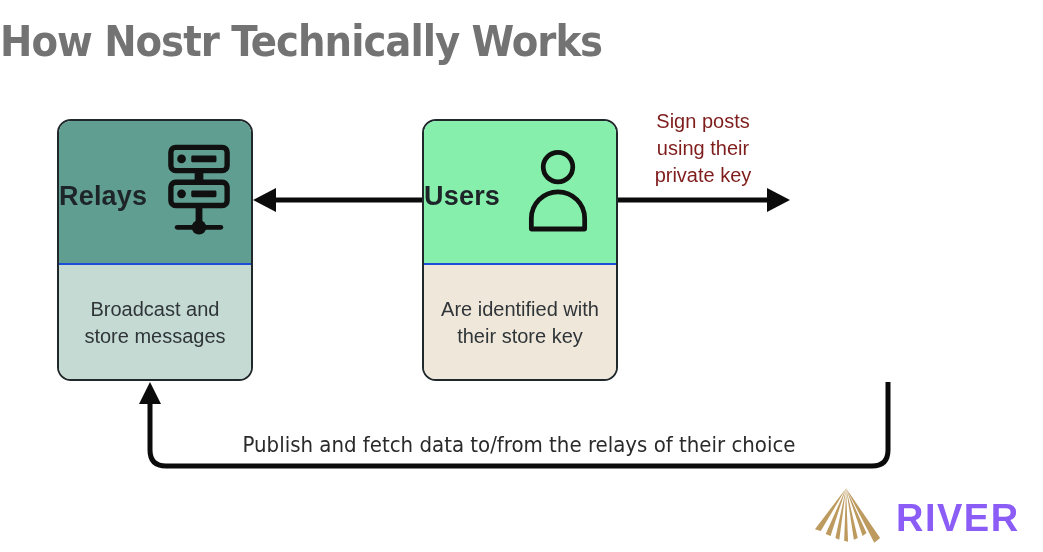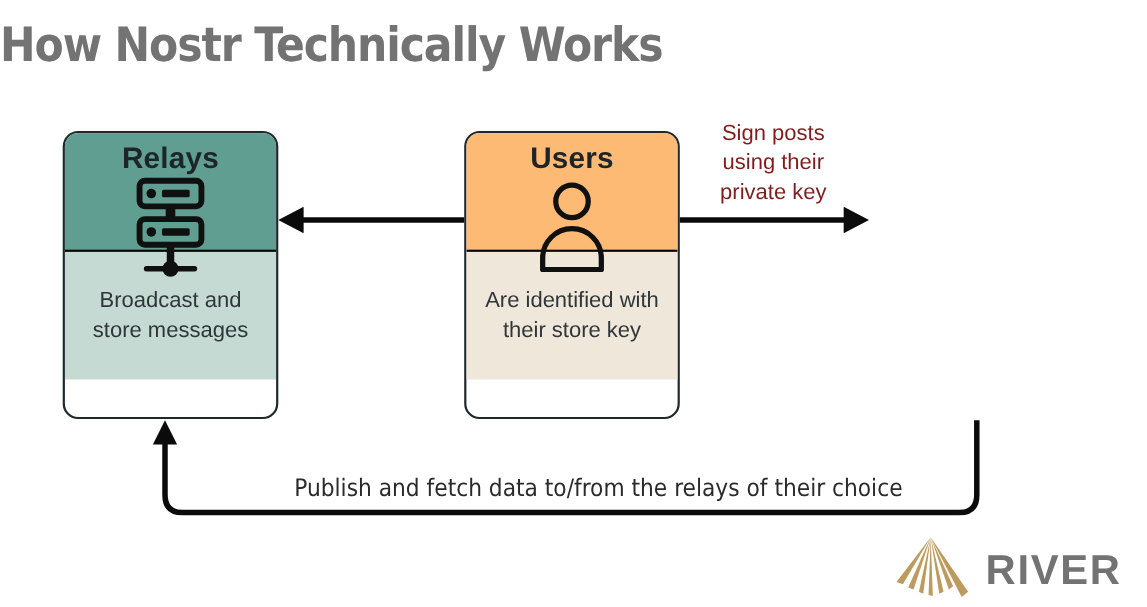--- a/index.html
+++ b/index.html
@@ -10,46 +10,46 @@
   .title{
     position:absolute;top:16px;left:0;width:100%;text-align:left;
     font-family:"DejaVu Sans",sans-serif;font-stretch:condensed;
     font-weight:bold;font-size:43px;color:#737373;letter-spacing:-1px;
   }
   .card{
     position:absolute;top:119px;width:196px;height:262px;
     border:2px solid #20282c;border-radius:14px;overflow:hidden;box-sizing:border-box;
   }
   .card-header{
-    height:108px;display:flex;flex-direction:column;align-items:center;
-    border-bottom:2px solid #000000;box-sizing:border-box;
+    height:144px;display:flex;flex-direction:row;align-items:center;
+    border-bottom:2px solid #1d4ed8;box-sizing:border-box;
   }
   .card-title{font-size:27px;font-weight:bold;color:#1e2528;margin-top:8px;letter-spacing:.2px;}
   .card-icon{flex:1;display:flex;align-items:center;justify-content:center;padding-bottom:6px;}
   .card-body{
     height:116px;display:flex;align-items:center;justify-content:center;
     text-align:center;font-size:20px;color:#2f3538;line-height:27px;
     padding:0 8px;box-sizing:border-box;
   }
   .relays{left:57px}.users{left:422px}.clients{left:790px}
   .relays .card-header{background:#5F9E90}.relays .card-body{background:#C5DAD3}
-  .users  .card-header{background:#fdba74}.users  .card-body{background:#EFE7DA}
+  .users  .card-header{background:#86efac}.users  .card-body{background:#EFE7DA}
   .clients .card-header{background:#7CBDD0}.clients .card-body{background:#E1EDF2}
 
   .arrow-label{position:absolute;text-align:center;font-size:20px;line-height:27px;color:#7f1d1d;}
   #label-left{left:266px;top:130px;width:140px;}
   #label-right{left:640px;top:108px;width:126px;}
   #label-bottom{
     left:154px;top:431px;width:730px;
     font-family:"DejaVu Sans",sans-serif;font-stretch:condensed;
-    font-size:22px;color:#2a2a2a;padding-left:25px;
+    font-size:22px;color:#2a2a2a;
   }
   .arrows-overlay{position:absolute;left:0;top:0;width:1043px;height:552px;pointer-events:none;}
   .logo{position:absolute;left:814px;top:486px;display:flex;align-items:center;gap:12px;}
-  .logo-text{font-size:38px;font-weight:bold;color:#737373;letter-spacing:1.5px;}
+  .logo-text{font-size:38px;font-weight:bold;color:#8b5cf6;letter-spacing:1.5px;}
 </style>
 </head>
 <body>
 
 <div class="canvas">
 
   <div class="title">How Nostr Technically Works</div>
 
   <svg class="arrows-overlay" viewBox="0 0 1043 552">
     <g>

